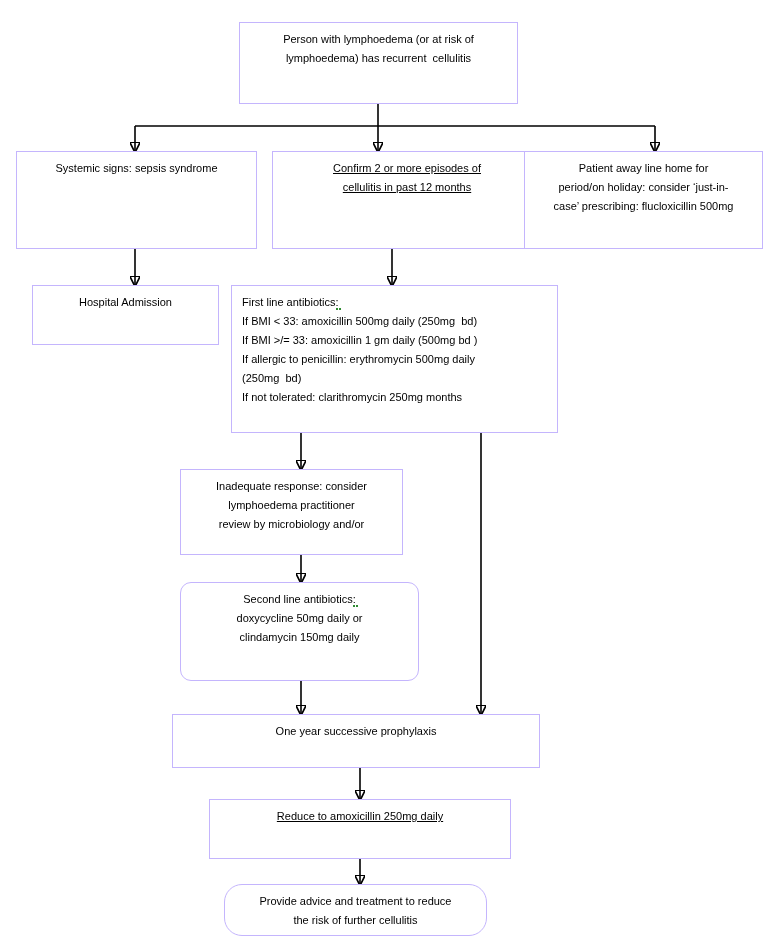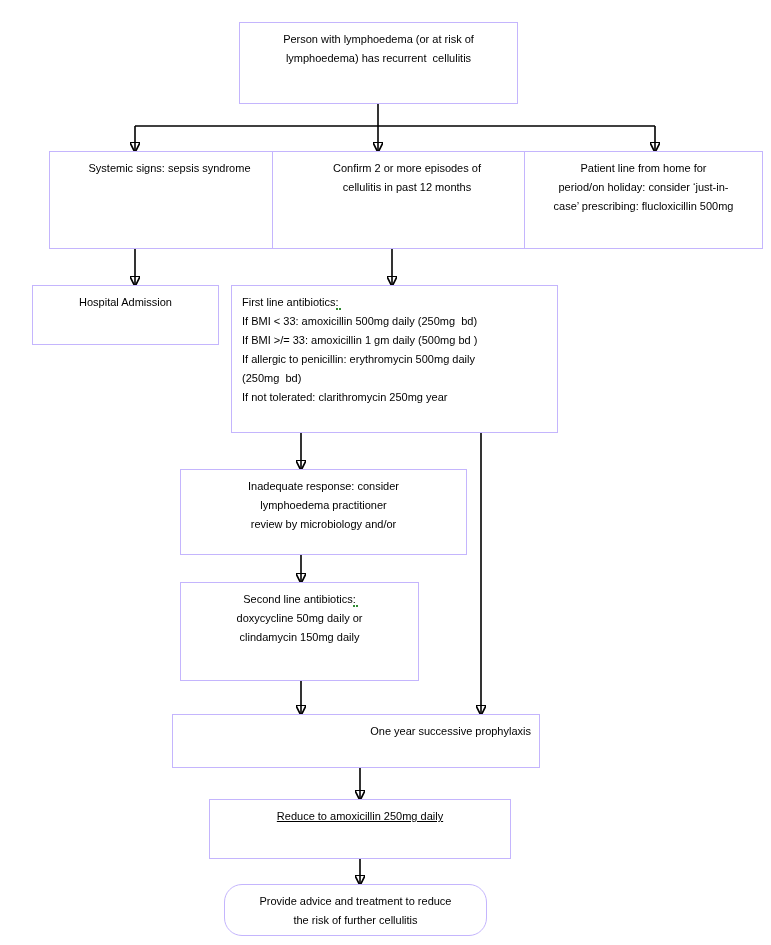--- a/index.html
+++ b/index.html
@@ -87,61 +87,61 @@
     <line x1="360" y1="768" x2="360" y2="799" marker-end="url(#arrow)"></line>
 
     <line x1="360" y1="859" x2="360" y2="884" marker-end="url(#arrow)"></line>
   </svg>
 
   <div class="node center" style="left:239px; top:22px; width:279px; height:82px;">
     <span class="tl">Person with lymphoedema (or at risk of</span>
     <span class="tl">lymphoedema) has recurrent  cellulitis</span>
   </div>
 
-  <div class="node center" style="left:16px; top:151px; width:241px; height:98px;margin-left:33px;">
+  <div class="node center" style="left:16px; top:151px; width:241px; height:98px;">
     <span class="tl">Systemic signs: sepsis syndrome</span>
   </div>
 
-  <div class="node center" style="left:272px; top:151px; width:270px; height:98px;">
+  <div class="node center" style="left:272px; top:151px; width:270px; height:98px;text-decoration:underline;">
     <span class="tl">Confirm 2 or more episodes of</span>
     <span class="tl">cellulitis in past 12 months</span>
   </div>
 
   <div class="node center" style="left:524px; top:151px; width:239px; height:98px;">
-    <span class="tl">Patient line from home for</span>
+    <span class="tl">Patient away line home for</span>
     <span class="tl">period/on holiday: consider ‘just-in-</span>
     <span class="tl">case’ prescribing: flucloxicillin 500mg</span>
   </div>
 
   <div class="node center" style="left:32px; top:285px; width:187px; height:60px;">
     <span class="tl">Hospital Admission</span>
   </div>
 
   <div class="node left" style="left:231px; top:285px; width:327px; height:148px; padding-left:10px;">
     <span class="tl"><span>First line antibiotics</span><span class="sq">:</span></span>
     <span class="tl">If BMI &lt; 33: amoxicillin 500mg daily (250mg  bd)</span>
     <span class="tl">If BMI &gt;/= 33: amoxicillin 1 gm daily (500mg bd )</span>
     <span class="tl">If allergic to penicillin: erythromycin 500mg daily</span>
     <span class="tl">(250mg  bd)</span>
-    <span class="tl">If not tolerated: clarithromycin 250mg year</span>
+    <span class="tl">If not tolerated: clarithromycin 250mg months</span>
   </div>
 
-  <div class="node center" style="left:180px; top:469px; width:287px; height:86px;">
+  <div class="node center" style="left:180px; top:469px; width:223px; height:86px;">
     <span class="tl">Inadequate response: consider</span>
     <span class="tl">lymphoedema practitioner</span>
     <span class="tl">review by microbiology and/or</span>
   </div>
 
-  <div class="node center" style="left:180px; top:582px; width:239px; height:99px;">
+  <div class="node center" style="left:180px; top:582px; width:239px; height:99px;border-radius:11px;">
     <span class="tl"><span>Second line antibiotics</span><span class="sq">:</span></span>
     <span class="tl">doxycycline 50mg daily or</span>
     <span class="tl">clindamycin 150mg daily</span>
   </div>
 
-  <div class="node center" style="left:172px; top:714px; width:368px; height:54px;text-align:right;">
+  <div class="node center" style="left:172px; top:714px; width:368px; height:54px;">
     <span class="tl">One year successive prophylaxis</span>
   </div>
 
   <div class="node center" style="left:209px; top:799px; width:302px; height:60px;text-decoration:underline;">
     <span class="tl">Reduce to amoxicillin 250mg daily</span>
   </div>
 
   <div class="node center" style="left:224px; top:884px; width:263px; height:52px;border-radius:18px;">
     <span class="tl">Provide advice and treatment to reduce</span>
     <span class="tl">the risk of further cellulitis</span>

